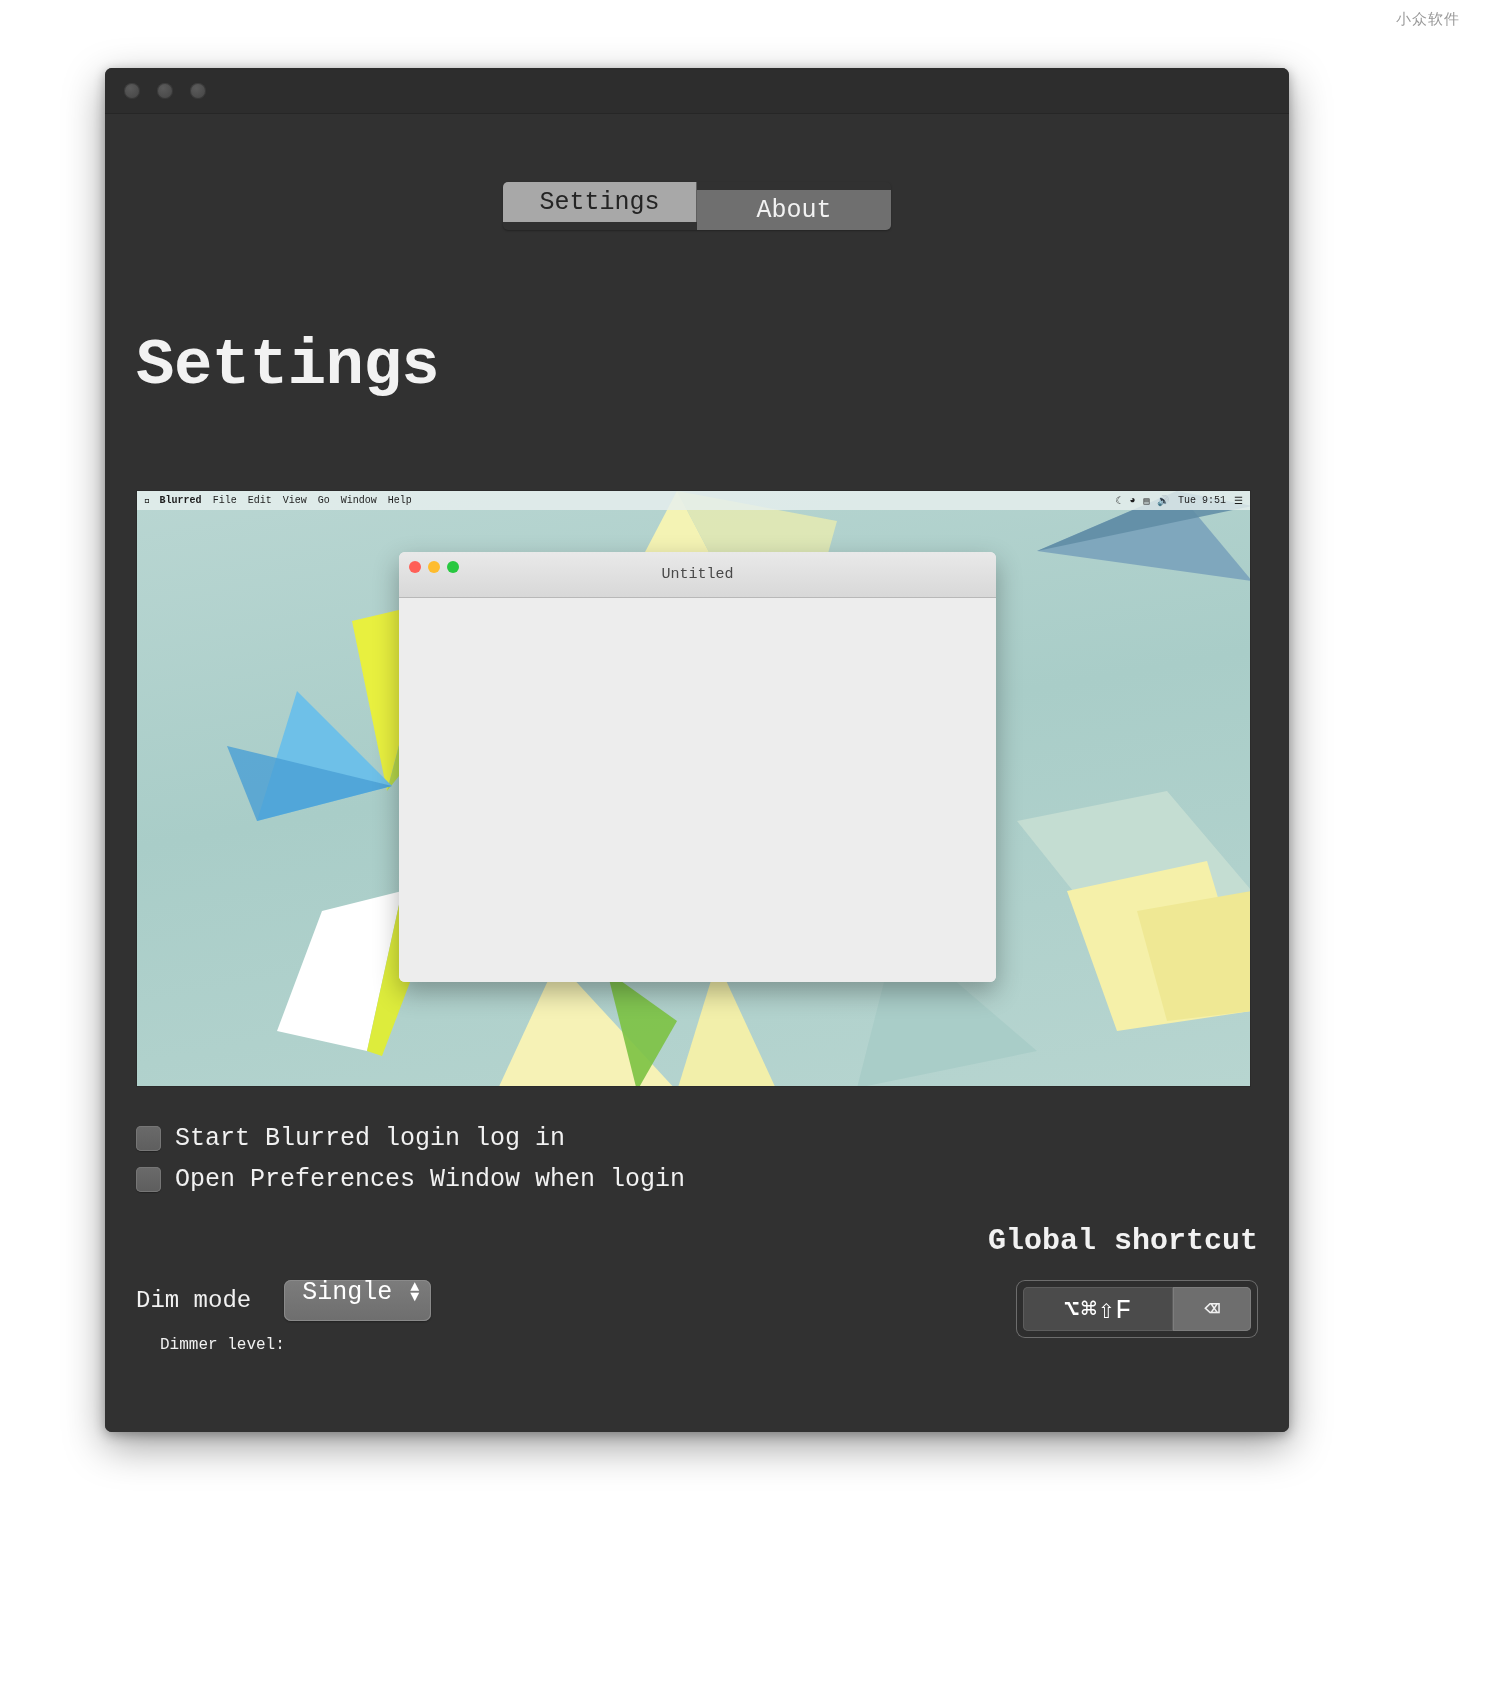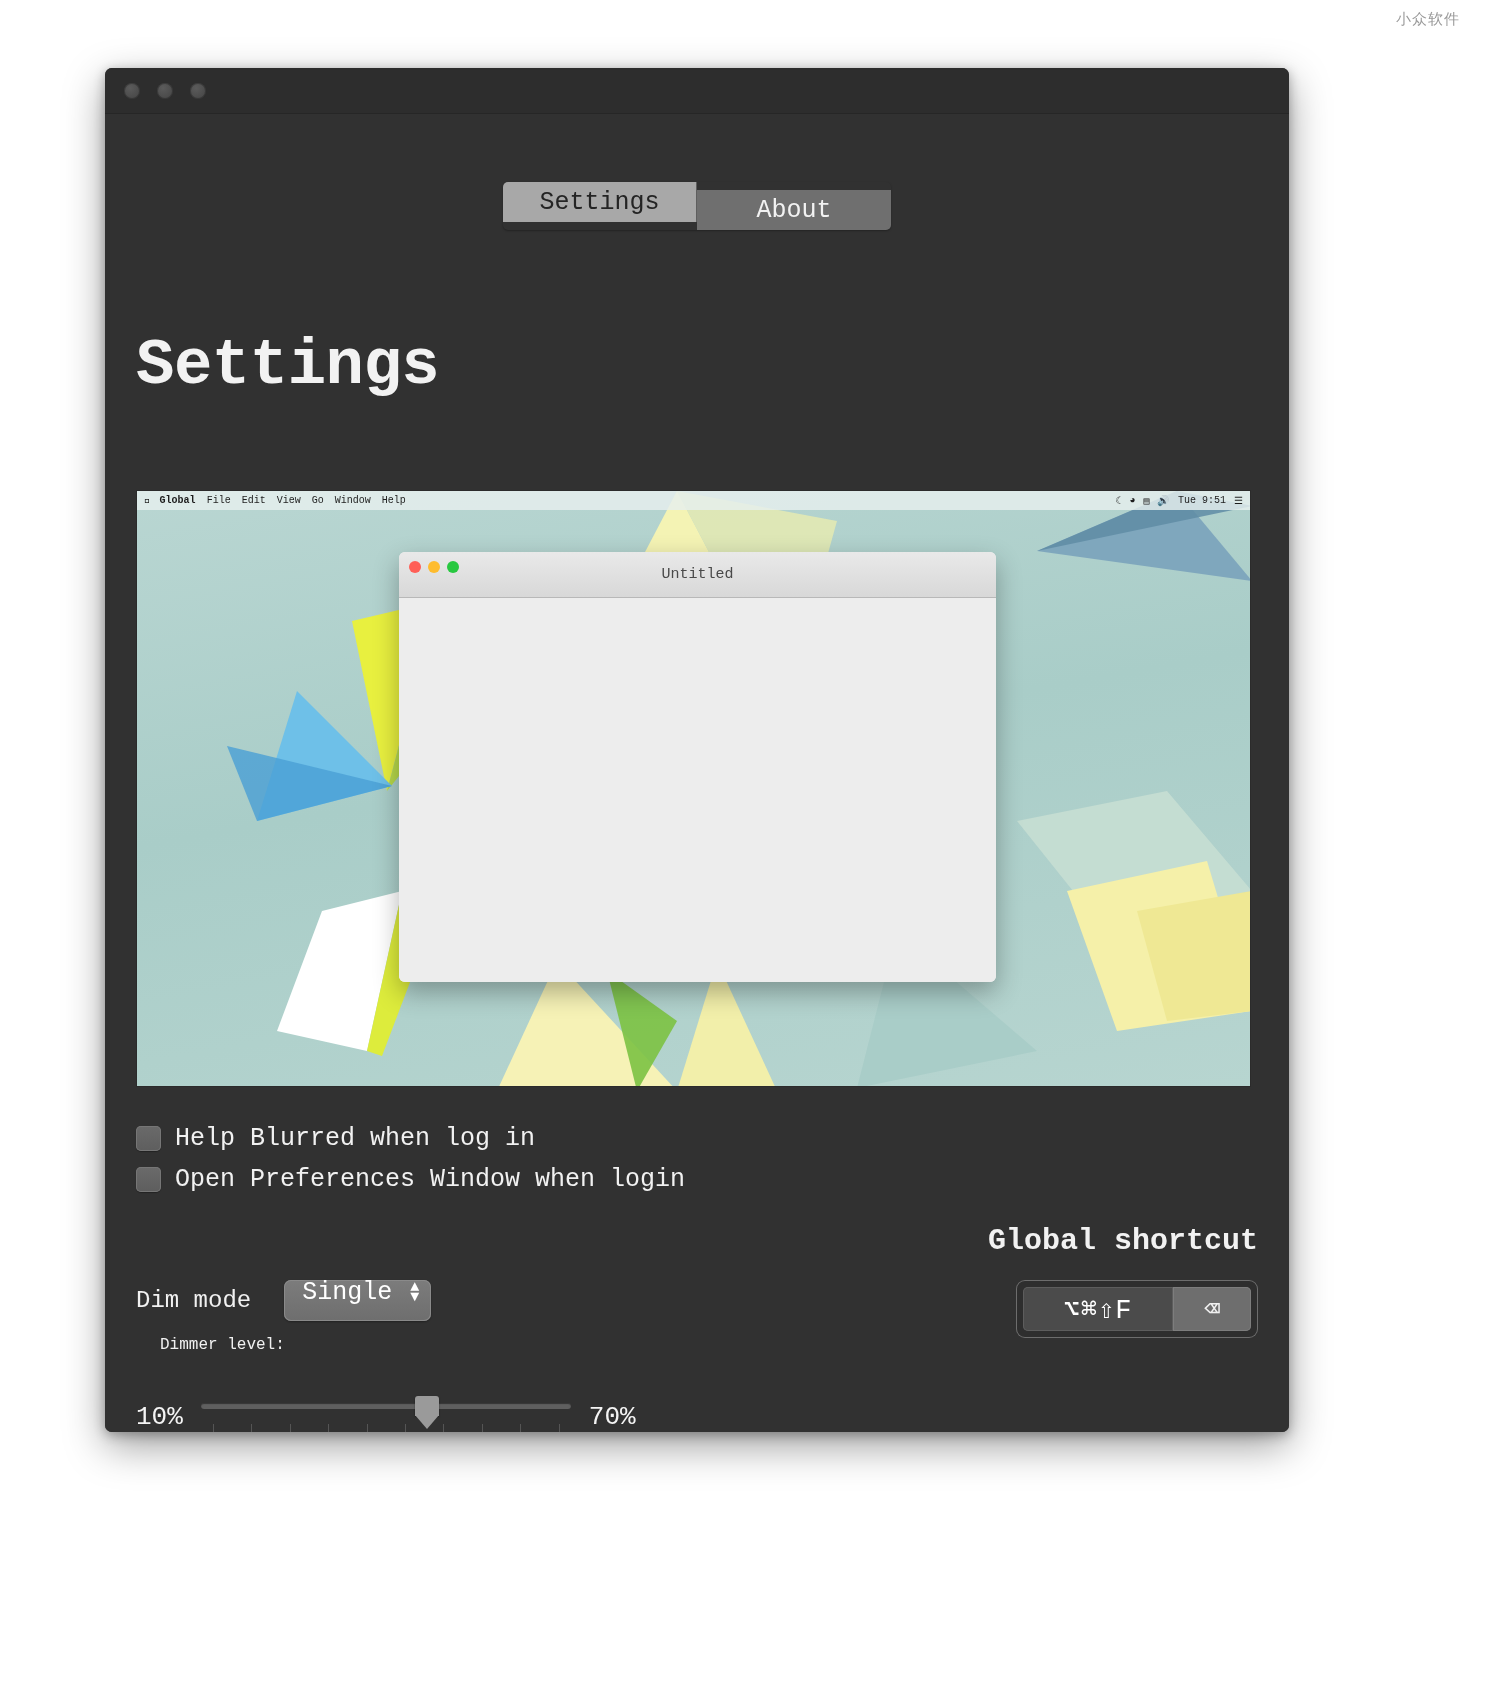--- a/index.html
+++ b/index.html
@@ -225,21 +225,21 @@
           <polygon points="470,480 540,530 500,600" fill="#7cc242" opacity=".9"></polygon>
           <polygon points="880,330 1030,300 1115,400 960,430" fill="#c7ded3" opacity=".9"></polygon>
           <polygon points="930,400 1070,370 1115,520 980,540" fill="#f5f0a9"></polygon>
           <polygon points="1000,420 1115,400 1115,520 1030,530" fill="#efe894"></polygon>
           <polygon points="760,440 900,560 720,597" fill="#a9cdc8"></polygon>
           <polygon points="630,180 760,260 680,330" fill="#b4d2ce" opacity=".6"></polygon>
         </svg>
 
         <div class="menubar">
           <span class="apple"></span>
-          <span class="mitem bold">Global</span>
+          <span class="mitem bold">Blurred</span>
           <span class="mitem">File</span>
           <span class="mitem">Edit</span>
           <span class="mitem">View</span>
           <span class="mitem">Go</span>
           <span class="mitem">Window</span>
           <span class="mitem">Help</span>
           <span class="spacer"></span>
           <span class="sitem">☾</span>
           <span class="sitem">◕</span>
           <span class="sitem">▤</span>
@@ -257,61 +257,41 @@
             </div>
             <div class="iw-title">Untitled</div>
           </div>
           <div class="iw-body"></div>
         </div>
       </div>
 
       <div class="options">
         <div class="opt-row">
           <div class="cbox"></div>
-          <div class="opt-label">Help Blurred when log in</div>
+          <div class="opt-label">Start Blurred login log in</div>
         </div>
         <div class="opt-row">
           <div class="cbox"></div>
           <div class="opt-label">Open Preferences Window when login</div>
         </div>
       </div>
 
       <div class="dimmode-row">
         <div class="dm-label">Dim mode</div>
         <div class="popup">
           <span>Single</span>
           <span class="chev">
             <span>▲</span>
               <span>▼</span>
           </span>
         </div>
       </div>
 
       <div class="dimlevel-label">Dimmer level:</div>
 
-      <div class="slider-row">
-        <div class="sl-end">10%</div>
-        <div class="sl-wrap">
-          <div class="sl-track"></div>
-          <div class="sl-thumb" id="sl-thumb" style="left: 214.52px;"></div>
-          <div class="sl-ticks" id="sl-ticks">
-              <div class="sl-tick" style="left: 12px;"></div>
-              <div class="sl-tick" style="left: 50.4444px;"></div>
-              <div class="sl-tick" style="left: 88.8889px;"></div>
-              <div class="sl-tick" style="left: 127.333px;"></div>
-              <div class="sl-tick" style="left: 165.778px;"></div>
-              <div class="sl-tick" style="left: 204.222px;"></div>
-              <div class="sl-tick" style="left: 242.667px;"></div>
-              <div class="sl-tick" style="left: 281.111px;"></div>
-              <div class="sl-tick" style="left: 319.556px;"></div>
-              <div class="sl-tick" style="left: 358px;"></div>
-            </div>
-        </div>
-        <div class="sl-end">70%</div>
-      </div>
 
       <div class="gs-title">Global shortcut</div>
       <div class="gs-recorder">
         <div class="gs-keys">⌥⌘⇧F</div>
         <div class="gs-clear">⌫</div>
       </div>
 
     </div>
   </div>
 </div>

